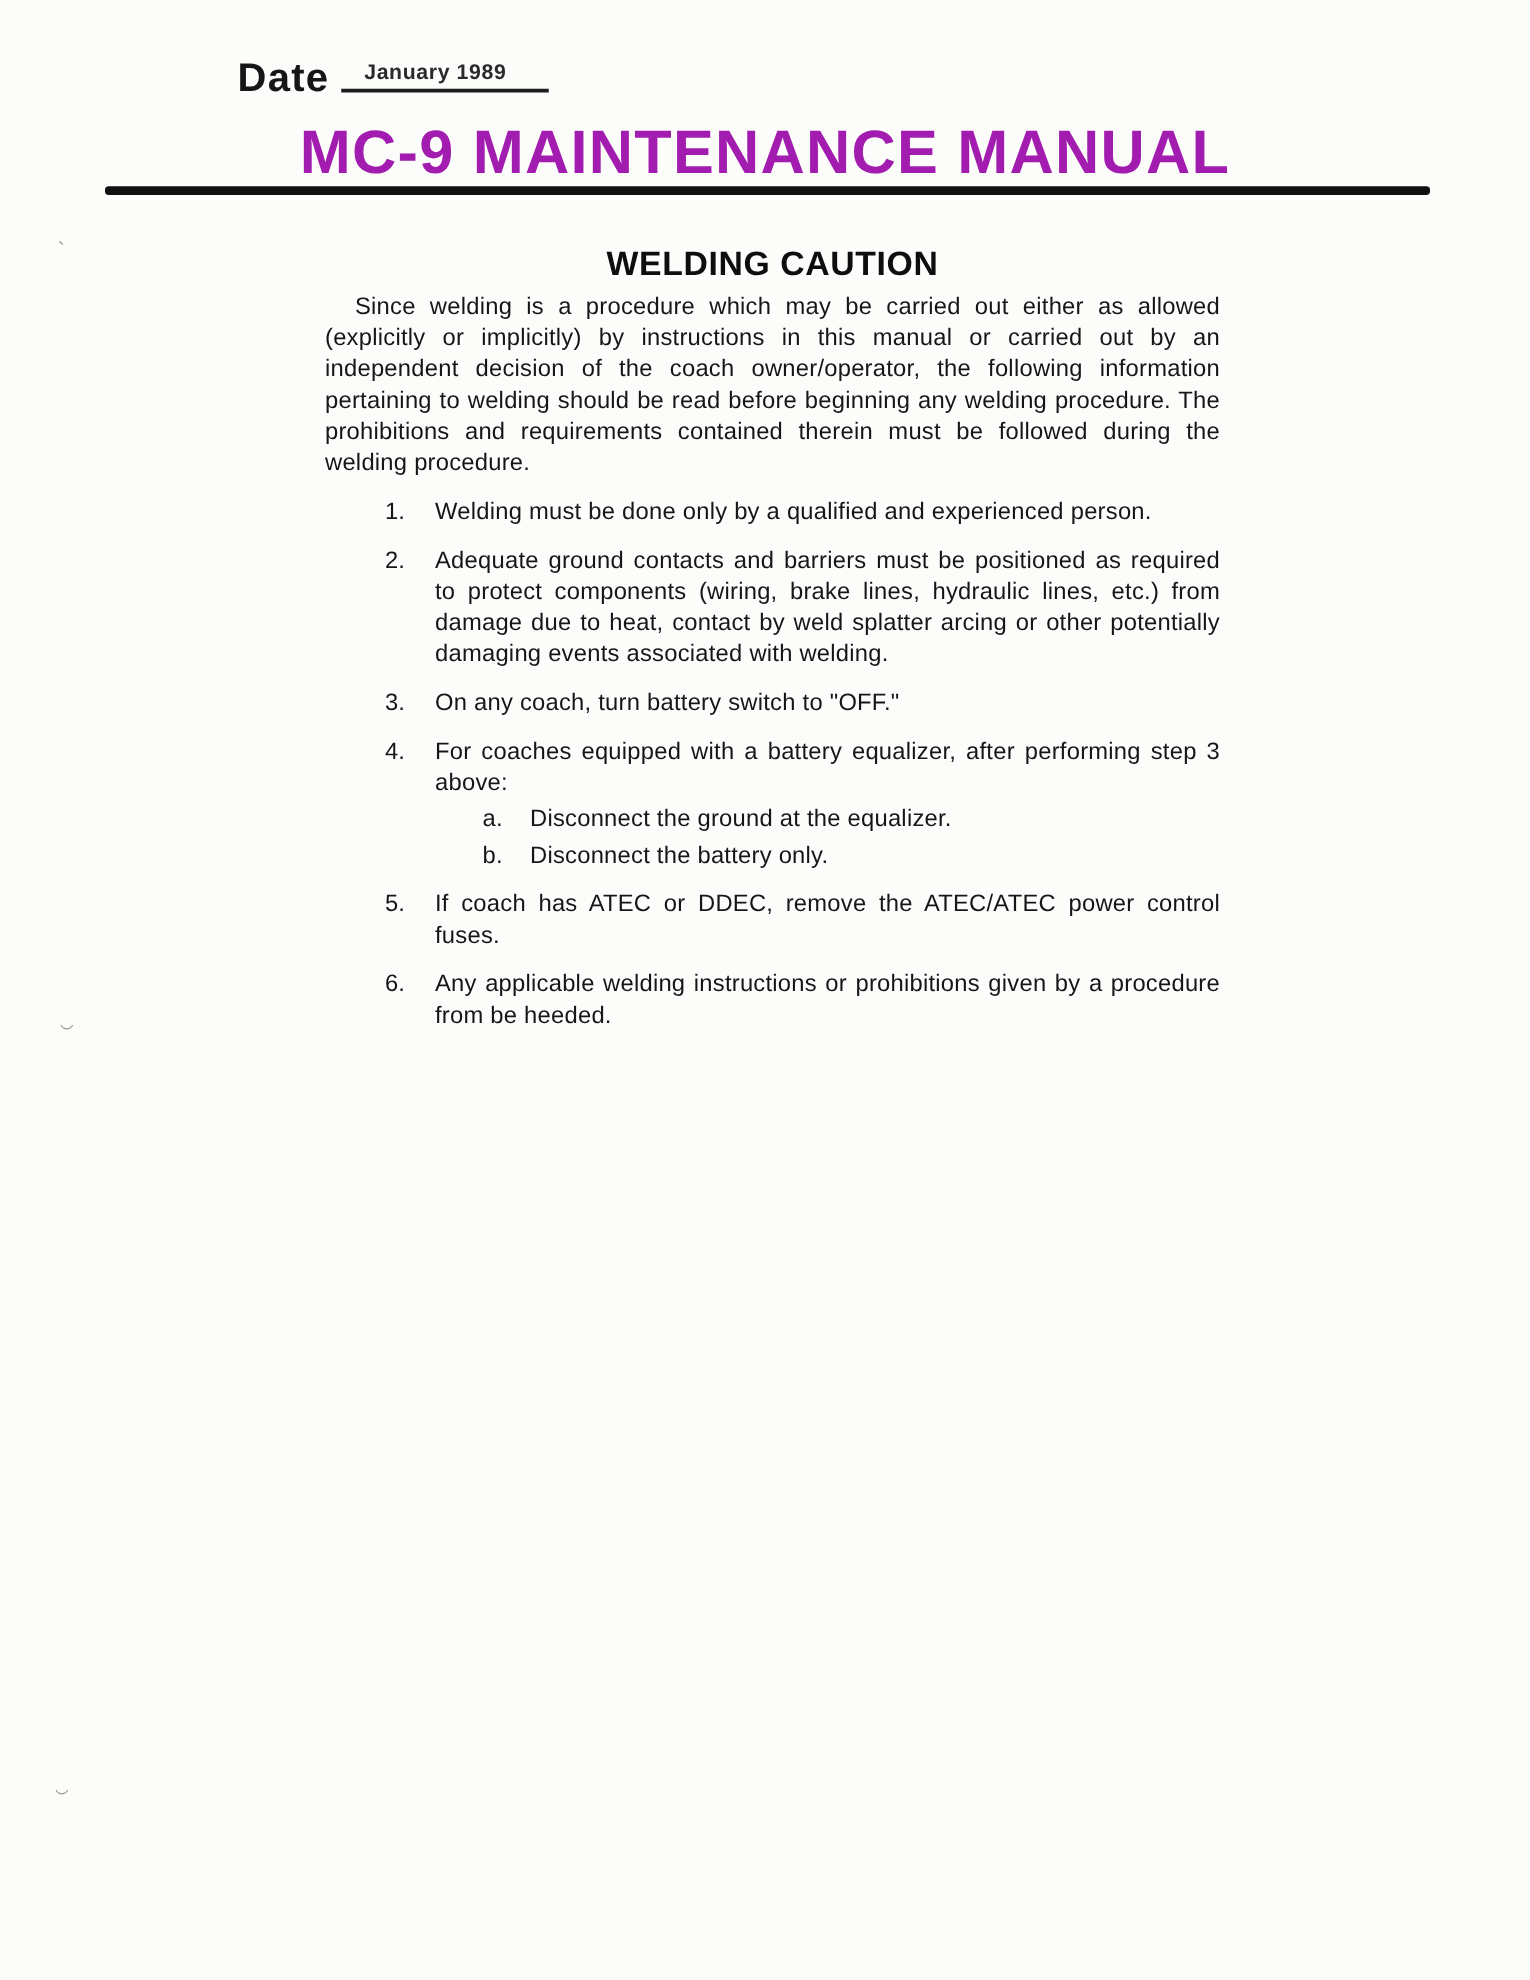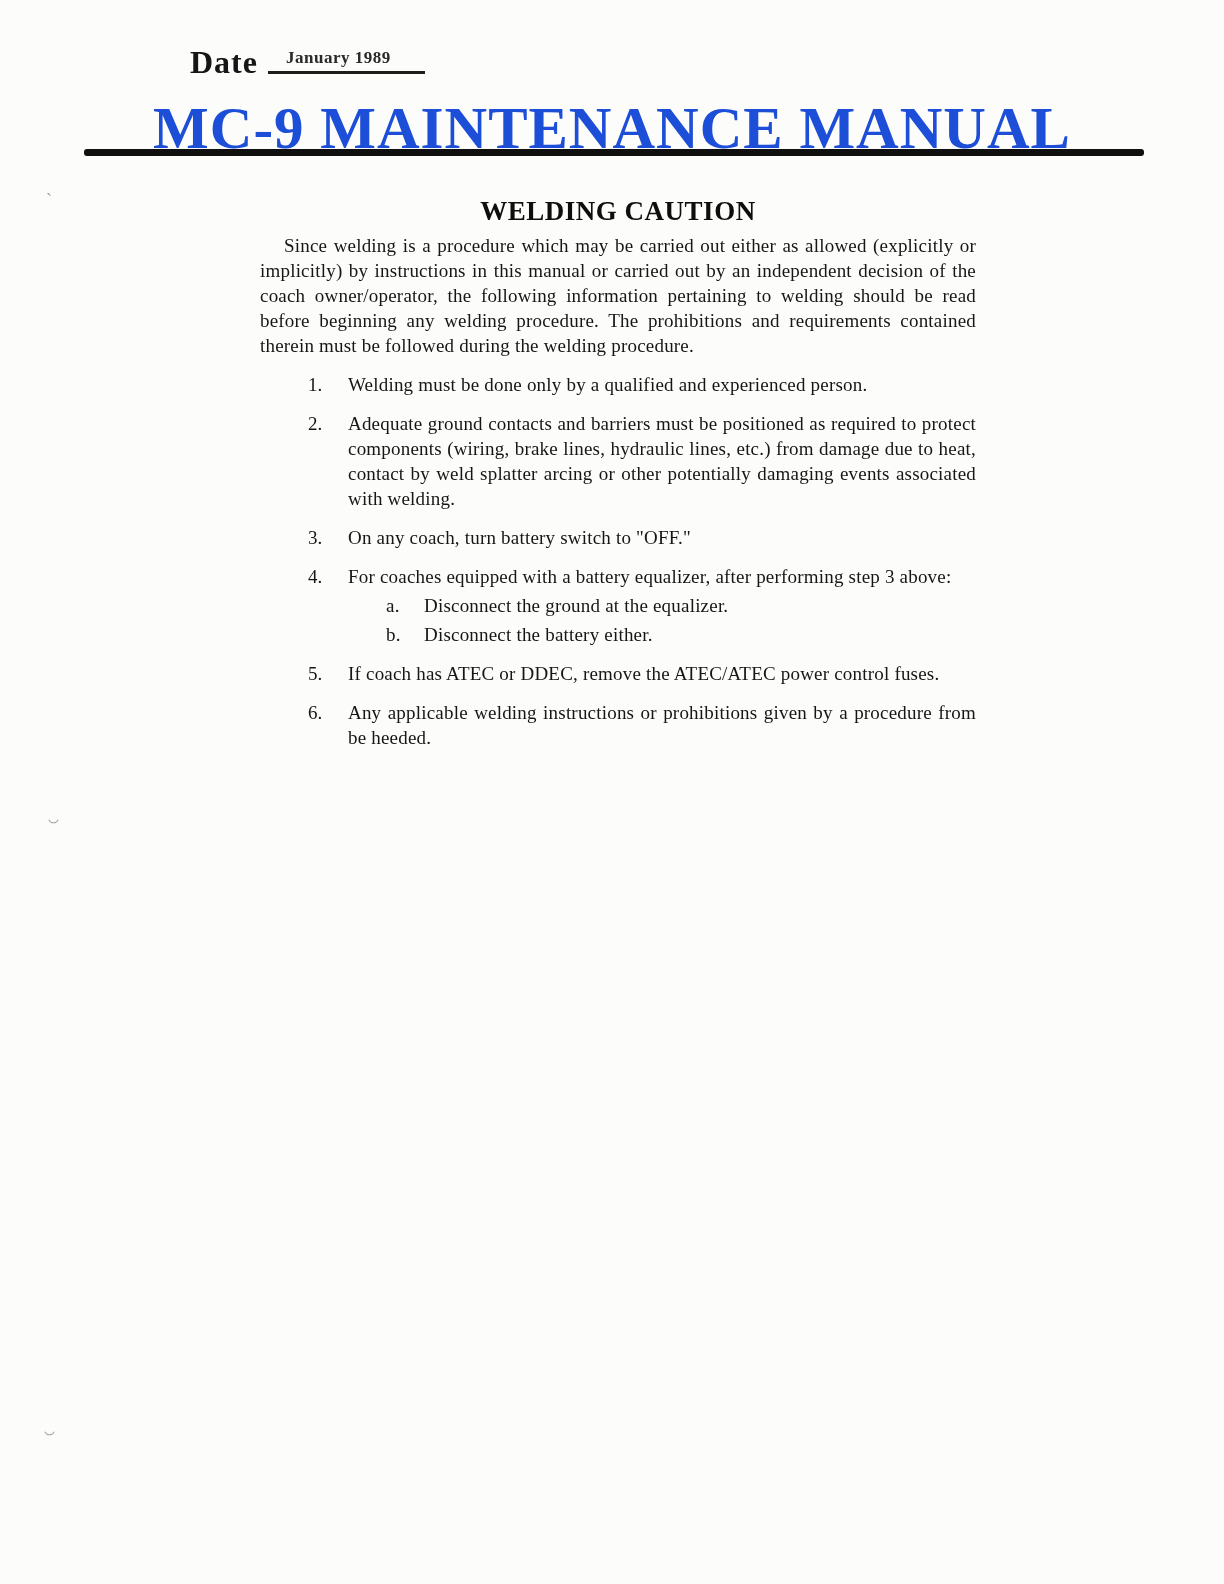--- a/index.html
+++ b/index.html
@@ -1,15 +1,15 @@
 <!DOCTYPE html>
 <html><head>
 <meta charset="utf-8">
 <style>
-  * { margin: 0; padding: 0; box-sizing: border-box; font-family: Liberation Serif, serif; }
+  * { margin: 0; padding: 0; box-sizing: border-box; }
   html, body { background: #e9e9e7; }
   .sheet {
     position: relative;
     width: 1224px;
     height: 1584px;
     margin: 0 auto;
     background: #fcfcfa;
     font-family: "Liberation Sans", sans-serif;
     color: #161616;
     overflow: hidden;
@@ -50,24 +50,24 @@
     color: #2a2a2a;
     letter-spacing: 0.5px;
   }
 
   .title {
     position: absolute;
     top: 94px;
     left: 0;
     width: 100%;
     text-align: center;
-    font-size: 59px;
+    font-size: 49px;
     font-weight: bold;
     letter-spacing: 1px;
-    color: #1d4ed8;
+    color: #a21caf;
   }
   .title-rule {
     position: absolute;
     top: 149px;
     left: 84px;
     width: 1060px;
     height: 7px;
     background: #101010;
     border-radius: 3px;
   }
@@ -182,21 +182,21 @@
         <span class="num">4.</span>
         <span class="txt">
           <span>For coaches equipped with a battery equalizer, after performing step 3 above:</span>
           <span class="sub-list" style="display:block;">
             <span class="sub-li">
               <span class="num">a.</span>
               <span class="txt">Disconnect the ground at the equalizer.</span>
             </span>
             <span class="sub-li">
               <span class="num">b.</span>
-              <span class="txt">Disconnect the battery either.</span>
+              <span class="txt">Disconnect the battery only.</span>
             </span>
           </span>
         </span>
       </div>
 
       <div class="li">
         <span class="num">5.</span>
         <span class="txt">If coach has ATEC or DDEC, remove the ATEC/ATEC power control fuses.</span>
       </div>
 

